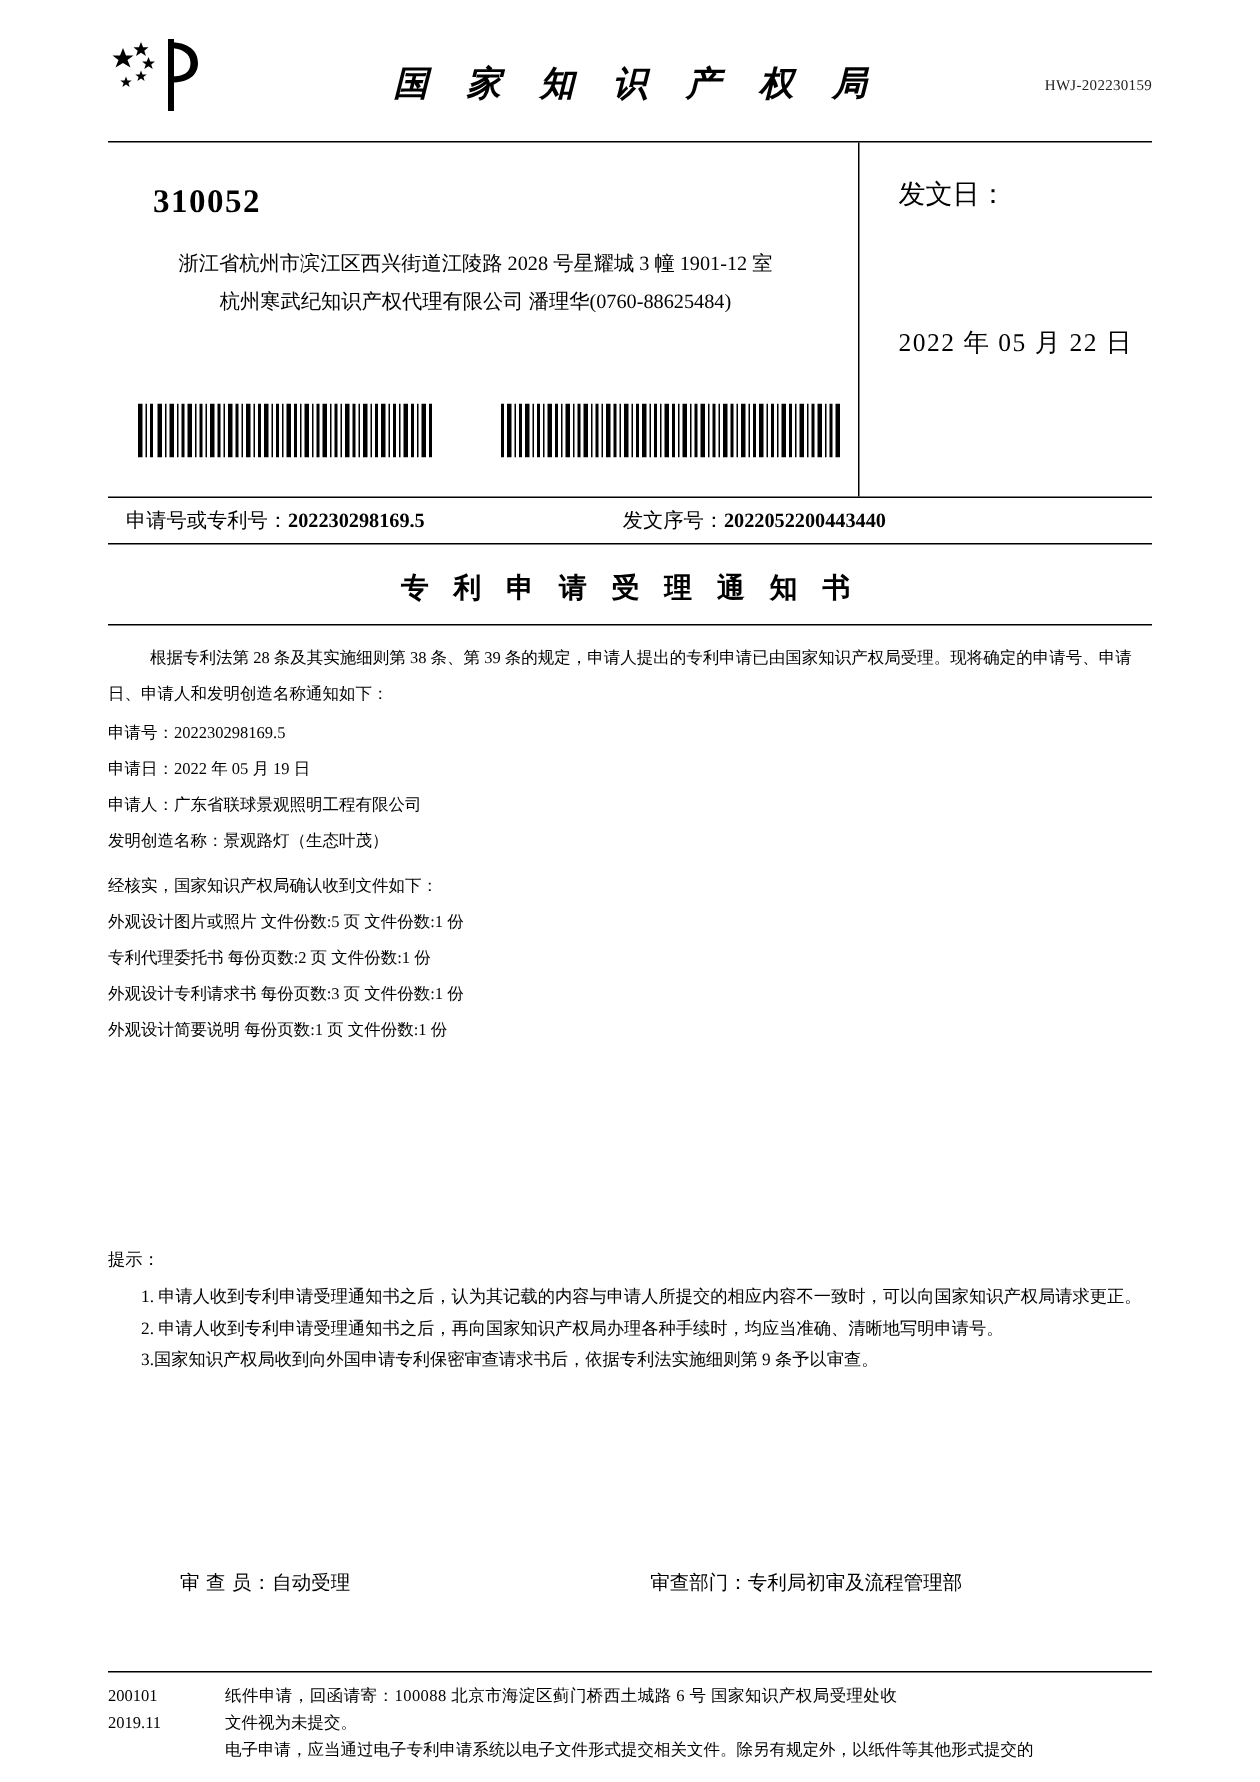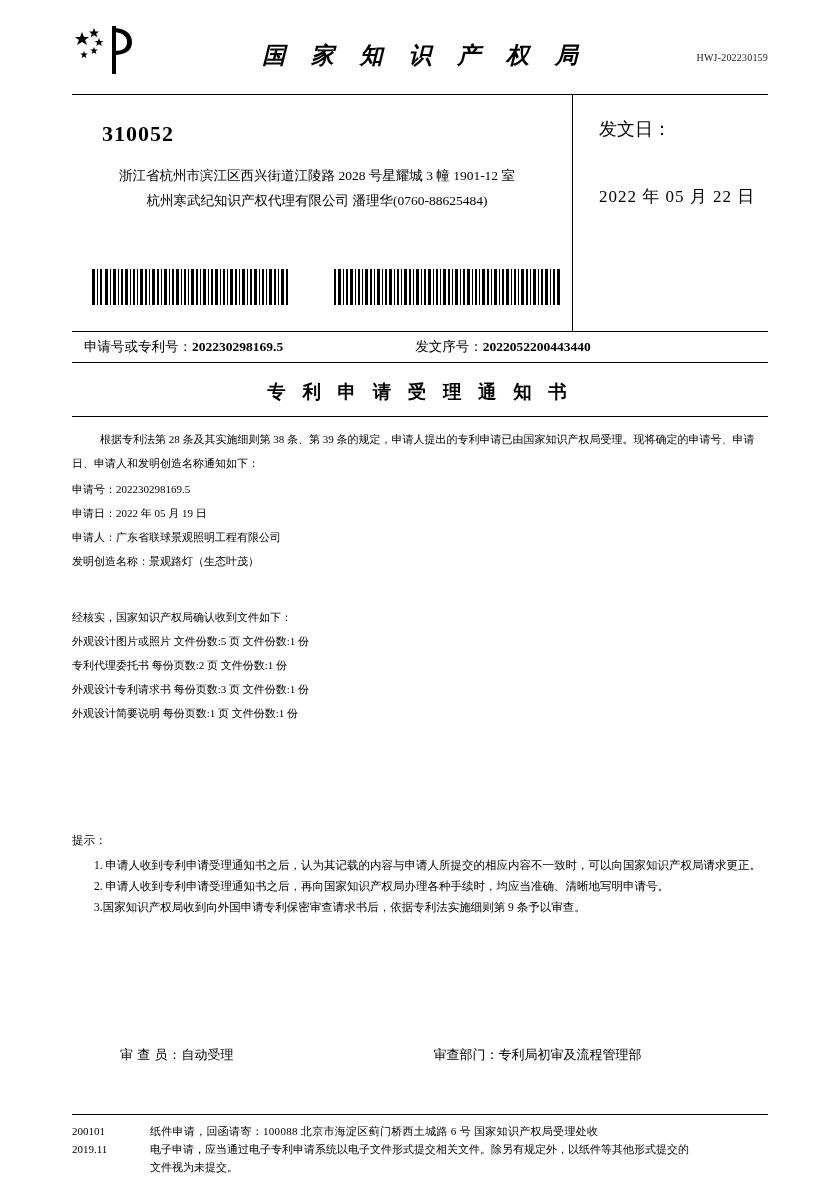--- a/index.html
+++ b/index.html
@@ -88,21 +88,21 @@
     flex: 1;
     border-left: 1.2px solid #000;
     padding-top: 22px;
     padding-left: 26px;
     box-sizing: border-box;
   }
   .send-label {
     font-size: 18px;
   }
   .send-date {
-    margin-top: 44px;
+    margin-top: 76px;
     font-family: "Liberation Serif", serif;
     font-size: 17px;
     letter-spacing: 1px;
   }
   
   .barcodes {
     position: absolute;
     left: 20px;
     bottom: 26px;
     width: 470px;
@@ -138,21 +138,21 @@
   }
   
   .body-text {
     font-size: 11px;
     line-height: 24px;
     margin-top: 10px;
   }
   .indent2 { text-indent: 28px; }
   .field-list { margin-top: 2px; }
   .field-list div { line-height: 24px; }
-  .gap-block { margin-top: 32px; }
+  .gap-block { margin-top: 6px; }
   
   .notes {
     position: absolute;
     left: 72px;
     right: 72px;
     top: 806px;
     font-size: 11.5px;
     line-height: 21px;
   }
   .notes .n-title { margin-bottom: 4px; }
@@ -390,18 +390,18 @@
     <span>专利局初审及流程管理部</span>
   </div>
 
   <div class="footer">
     <div class="footer-codes">
       <div>200101</div>
       <div>2019.11</div>
     </div>
     <div class="footer-text">
       <div class="f1">纸件申请，回函请寄：100088 北京市海淀区蓟门桥西土城路 6 号  国家知识产权局受理处收</div>
+      <div>文件视为未提交。</div>
       <div>电子申请，应当通过电子专利申请系统以电子文件形式提交相关文件。除另有规定外，以纸件等其他形式提交的</div>
-      <div>文件视为未提交。</div>
     </div>
   </div>
 
 </div>
 
 </body></html>

